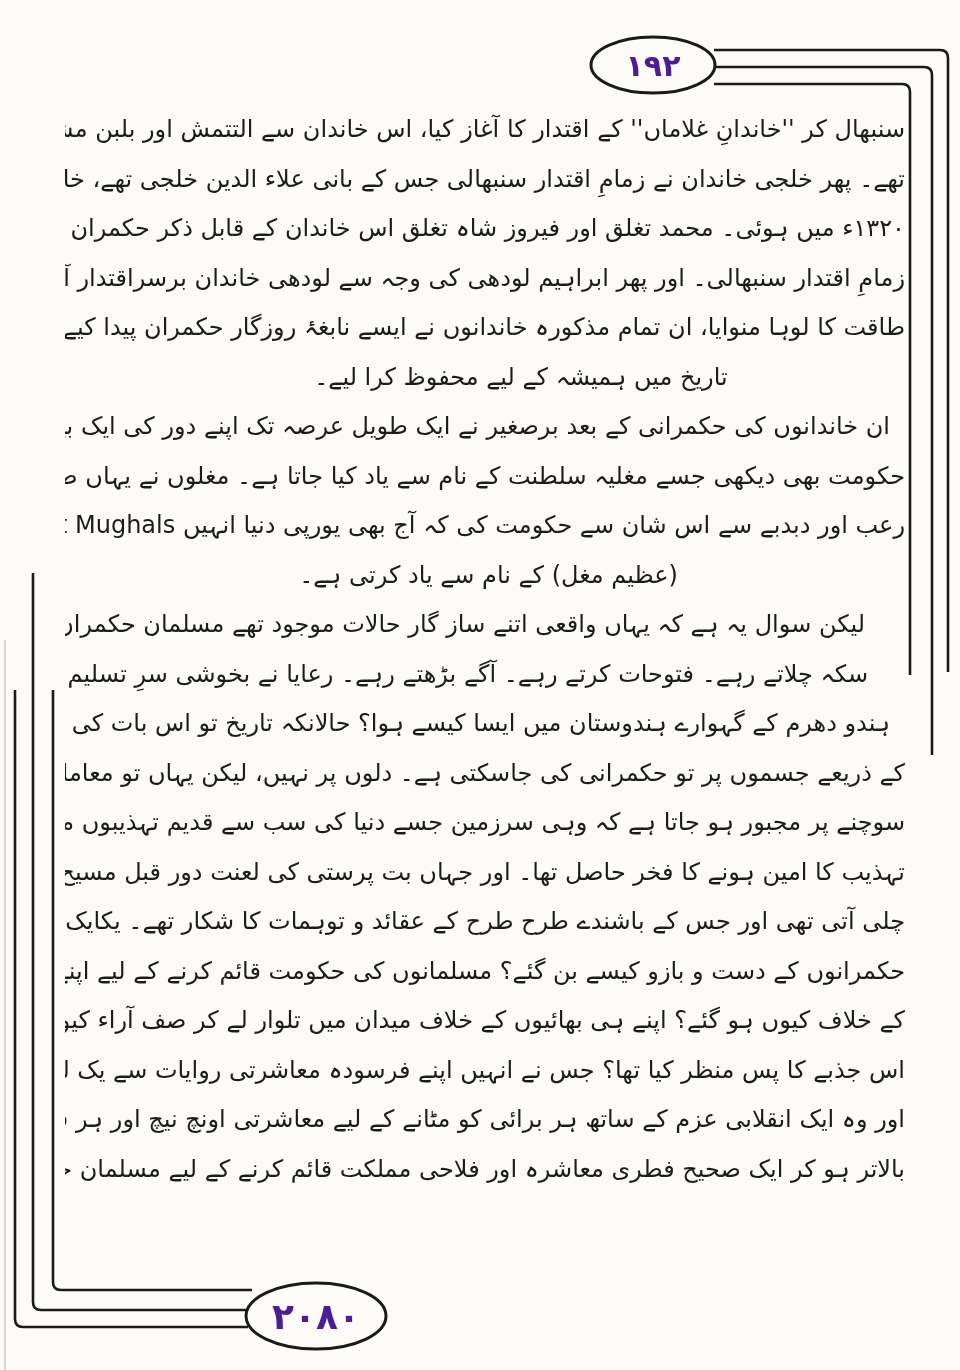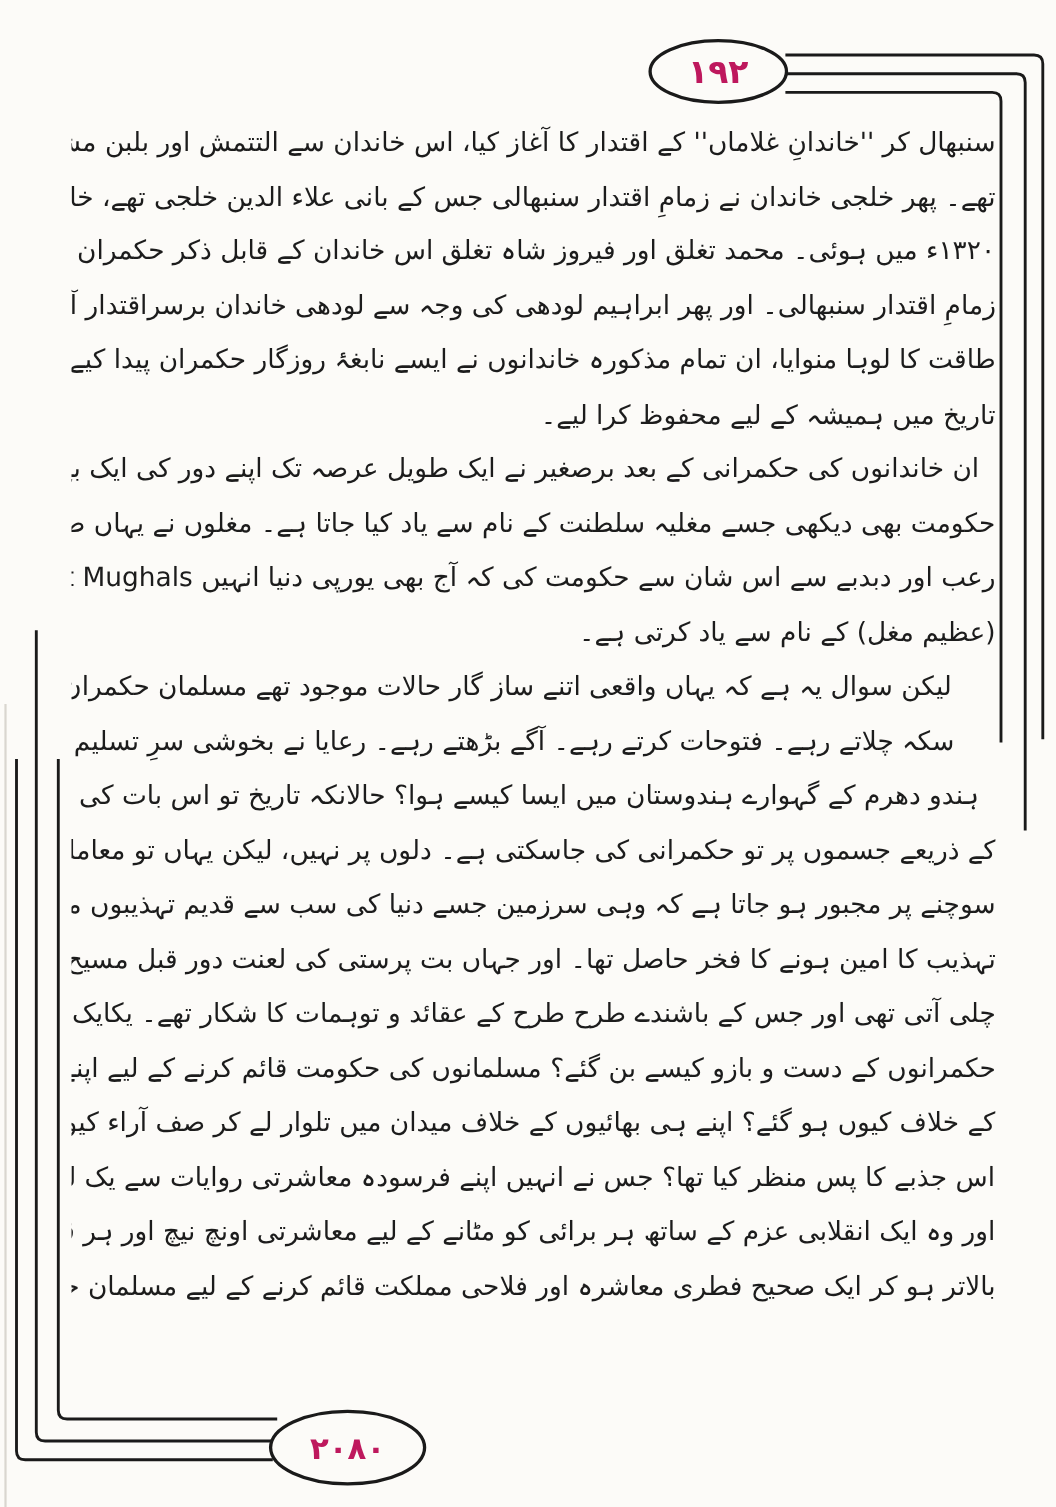--- a/index.html
+++ b/index.html
@@ -10,40 +10,40 @@
     position:relative;
     overflow:hidden;
     color:#1b1b1b;
   }
   .page{position:absolute;inset:0;}
   .border-svg{position:absolute;left:0;top:0;width:960px;height:1370px;pointer-events:none;}
   .oval-num{
     position:absolute;
     display:flex;align-items:center;justify-content:center;
     font-size:30px;font-weight:bold;letter-spacing:4px;
-    color:#be185d;
+    color:#4c1d95;
     direction:rtl;
   }
   .oval-top{left:592px;top:38px;width:122px;height:54px;}
-  .oval-bottom{left:248px;top:1285px;width:136px;height:62px;font-size:28px;}
+  .oval-bottom{left:248px;top:1285px;width:136px;height:62px;font-size:36px;}
   .text-block{
     position:absolute;left:65px;top:105px;width:840px;
   }
   .line{
     height:49.5px;line-height:49.5px;
     direction:rtl;
     font-size:24px;
     white-space:nowrap;
     overflow:hidden;
     color:#1c1c1c;
   }
   .just{text-align:justify;text-align-last:justify;}
   .ind-sm{padding-right:15px;}
   .ind-md{padding-right:40px;}
-  .short{text-align:right;white-space:nowrap;}
+  .short{text-align:center;white-space:nowrap;}
   .ml72{margin-left:72px;}
   .ml7{margin-left:7px;}
   .ml400{margin-left:400px;}
   .pr37{padding-right:37px;}
   .scan-edge{
     position:absolute;left:4px;top:640px;width:2px;height:730px;
     background:#d9d6d0;
   }
 </style>
 </head>

